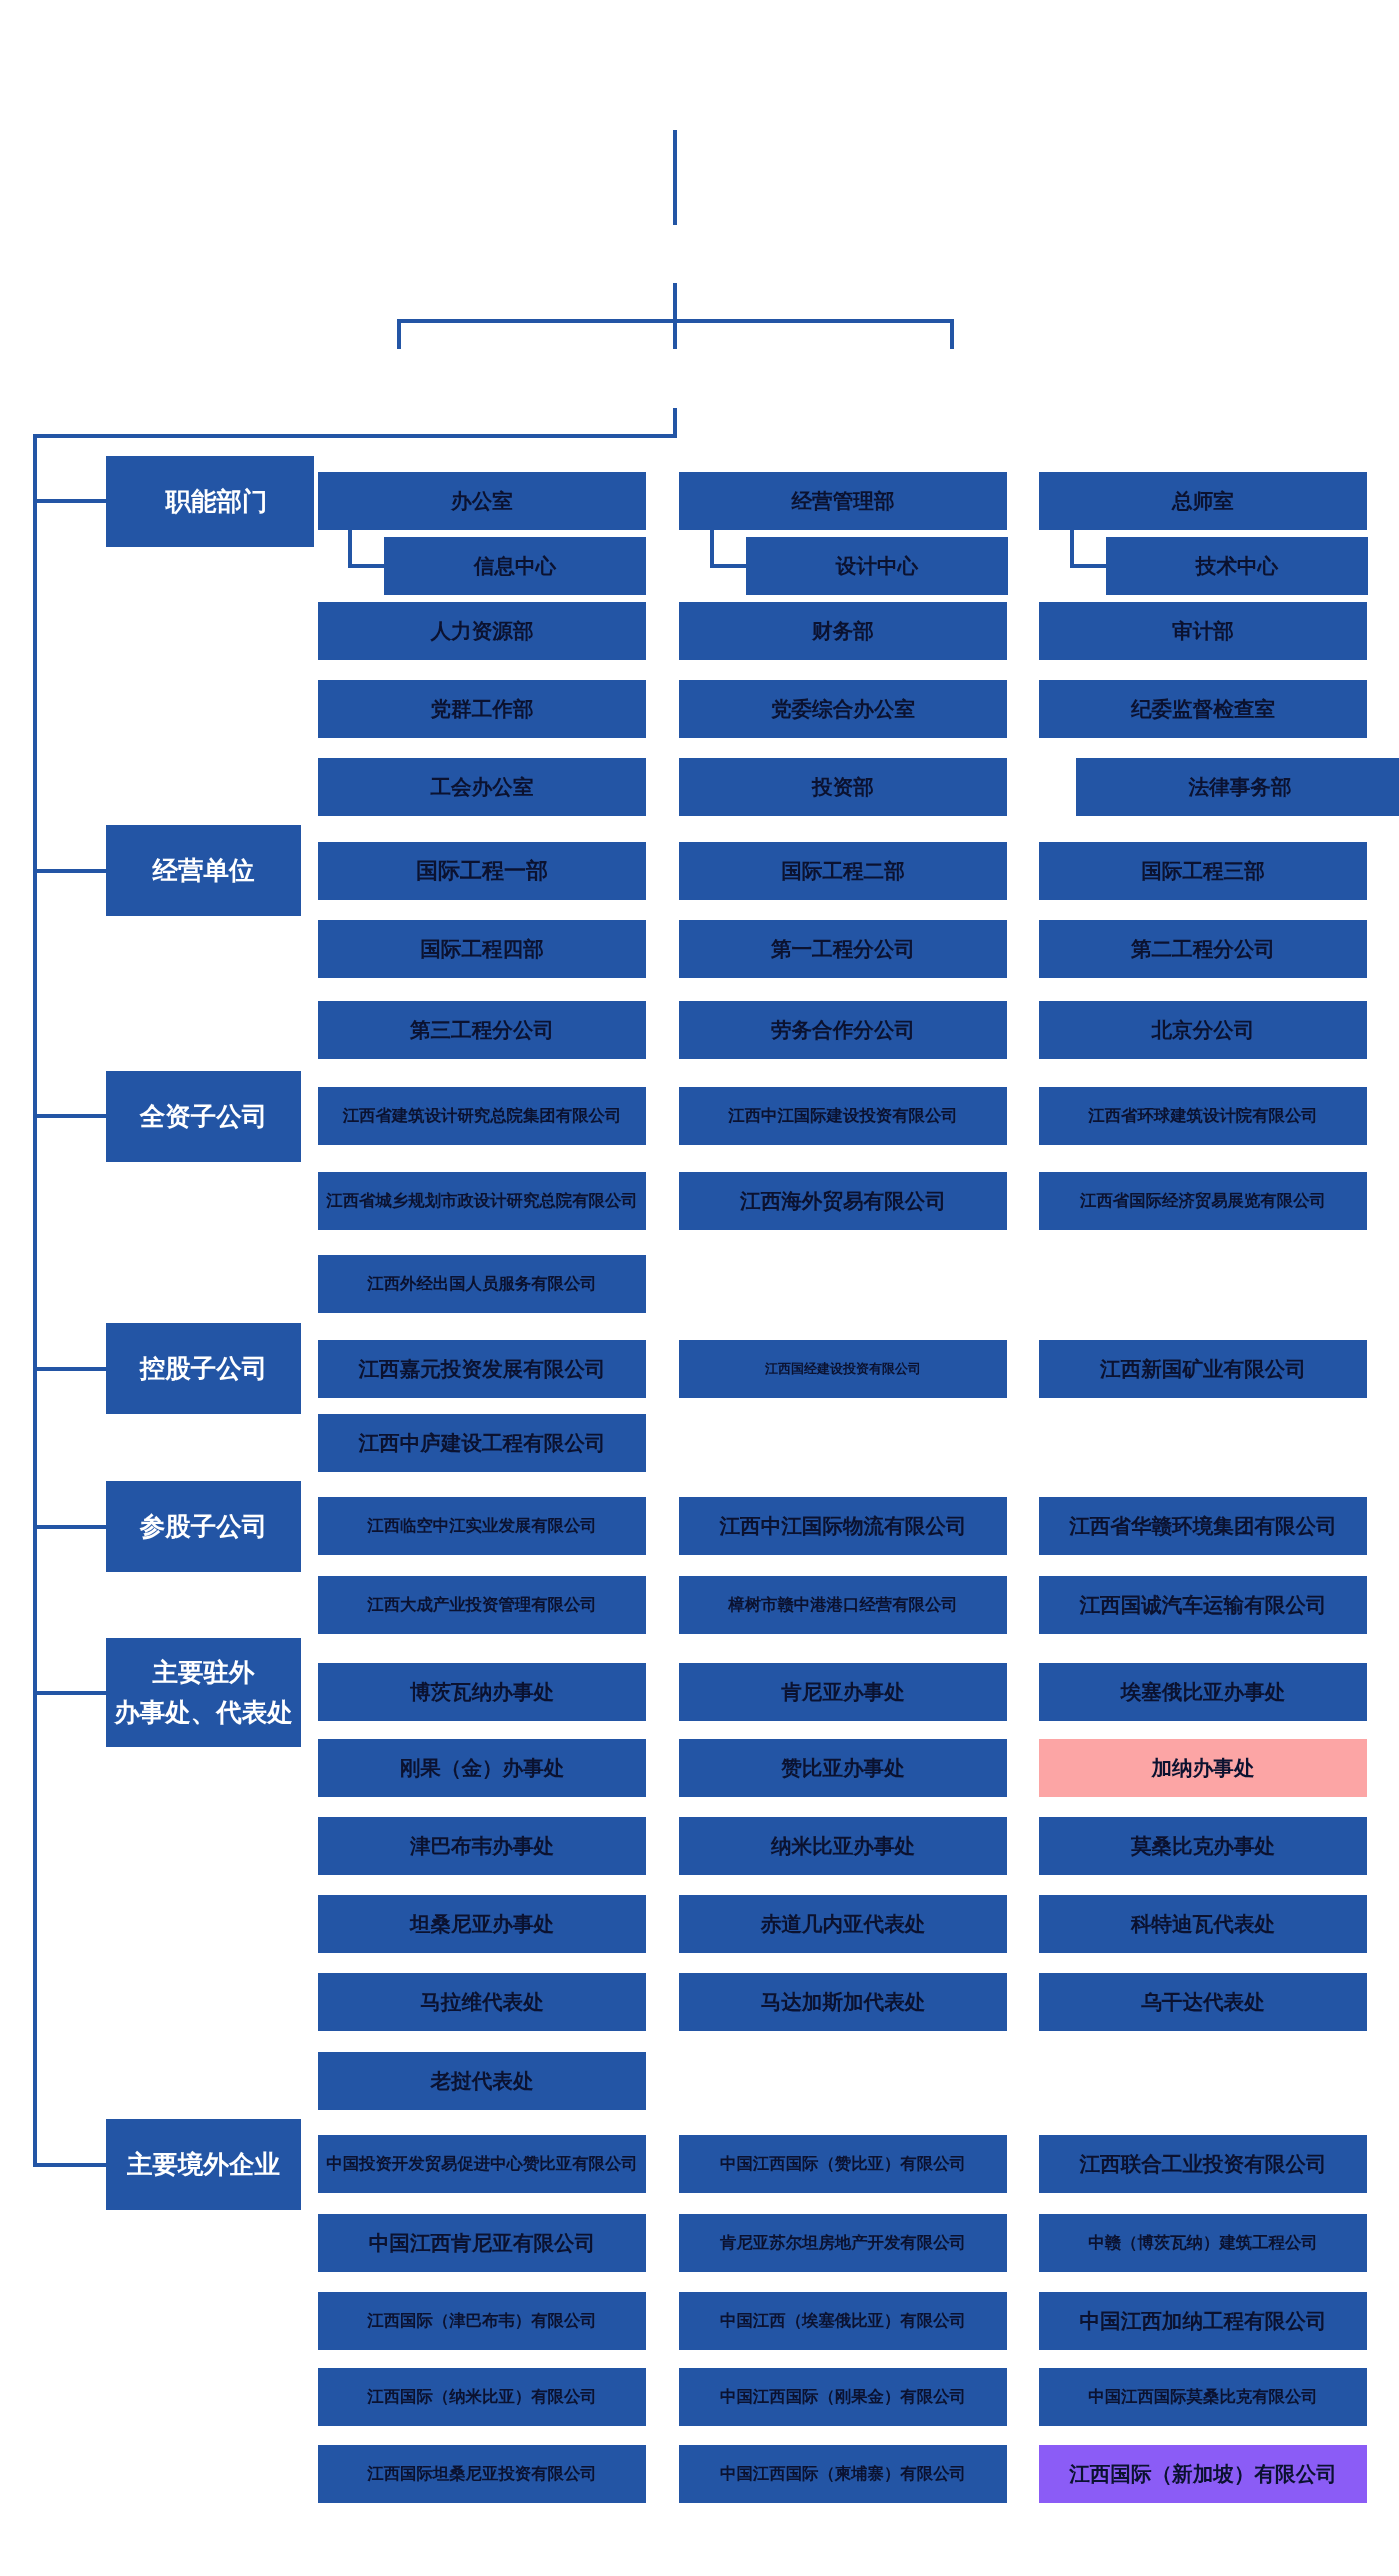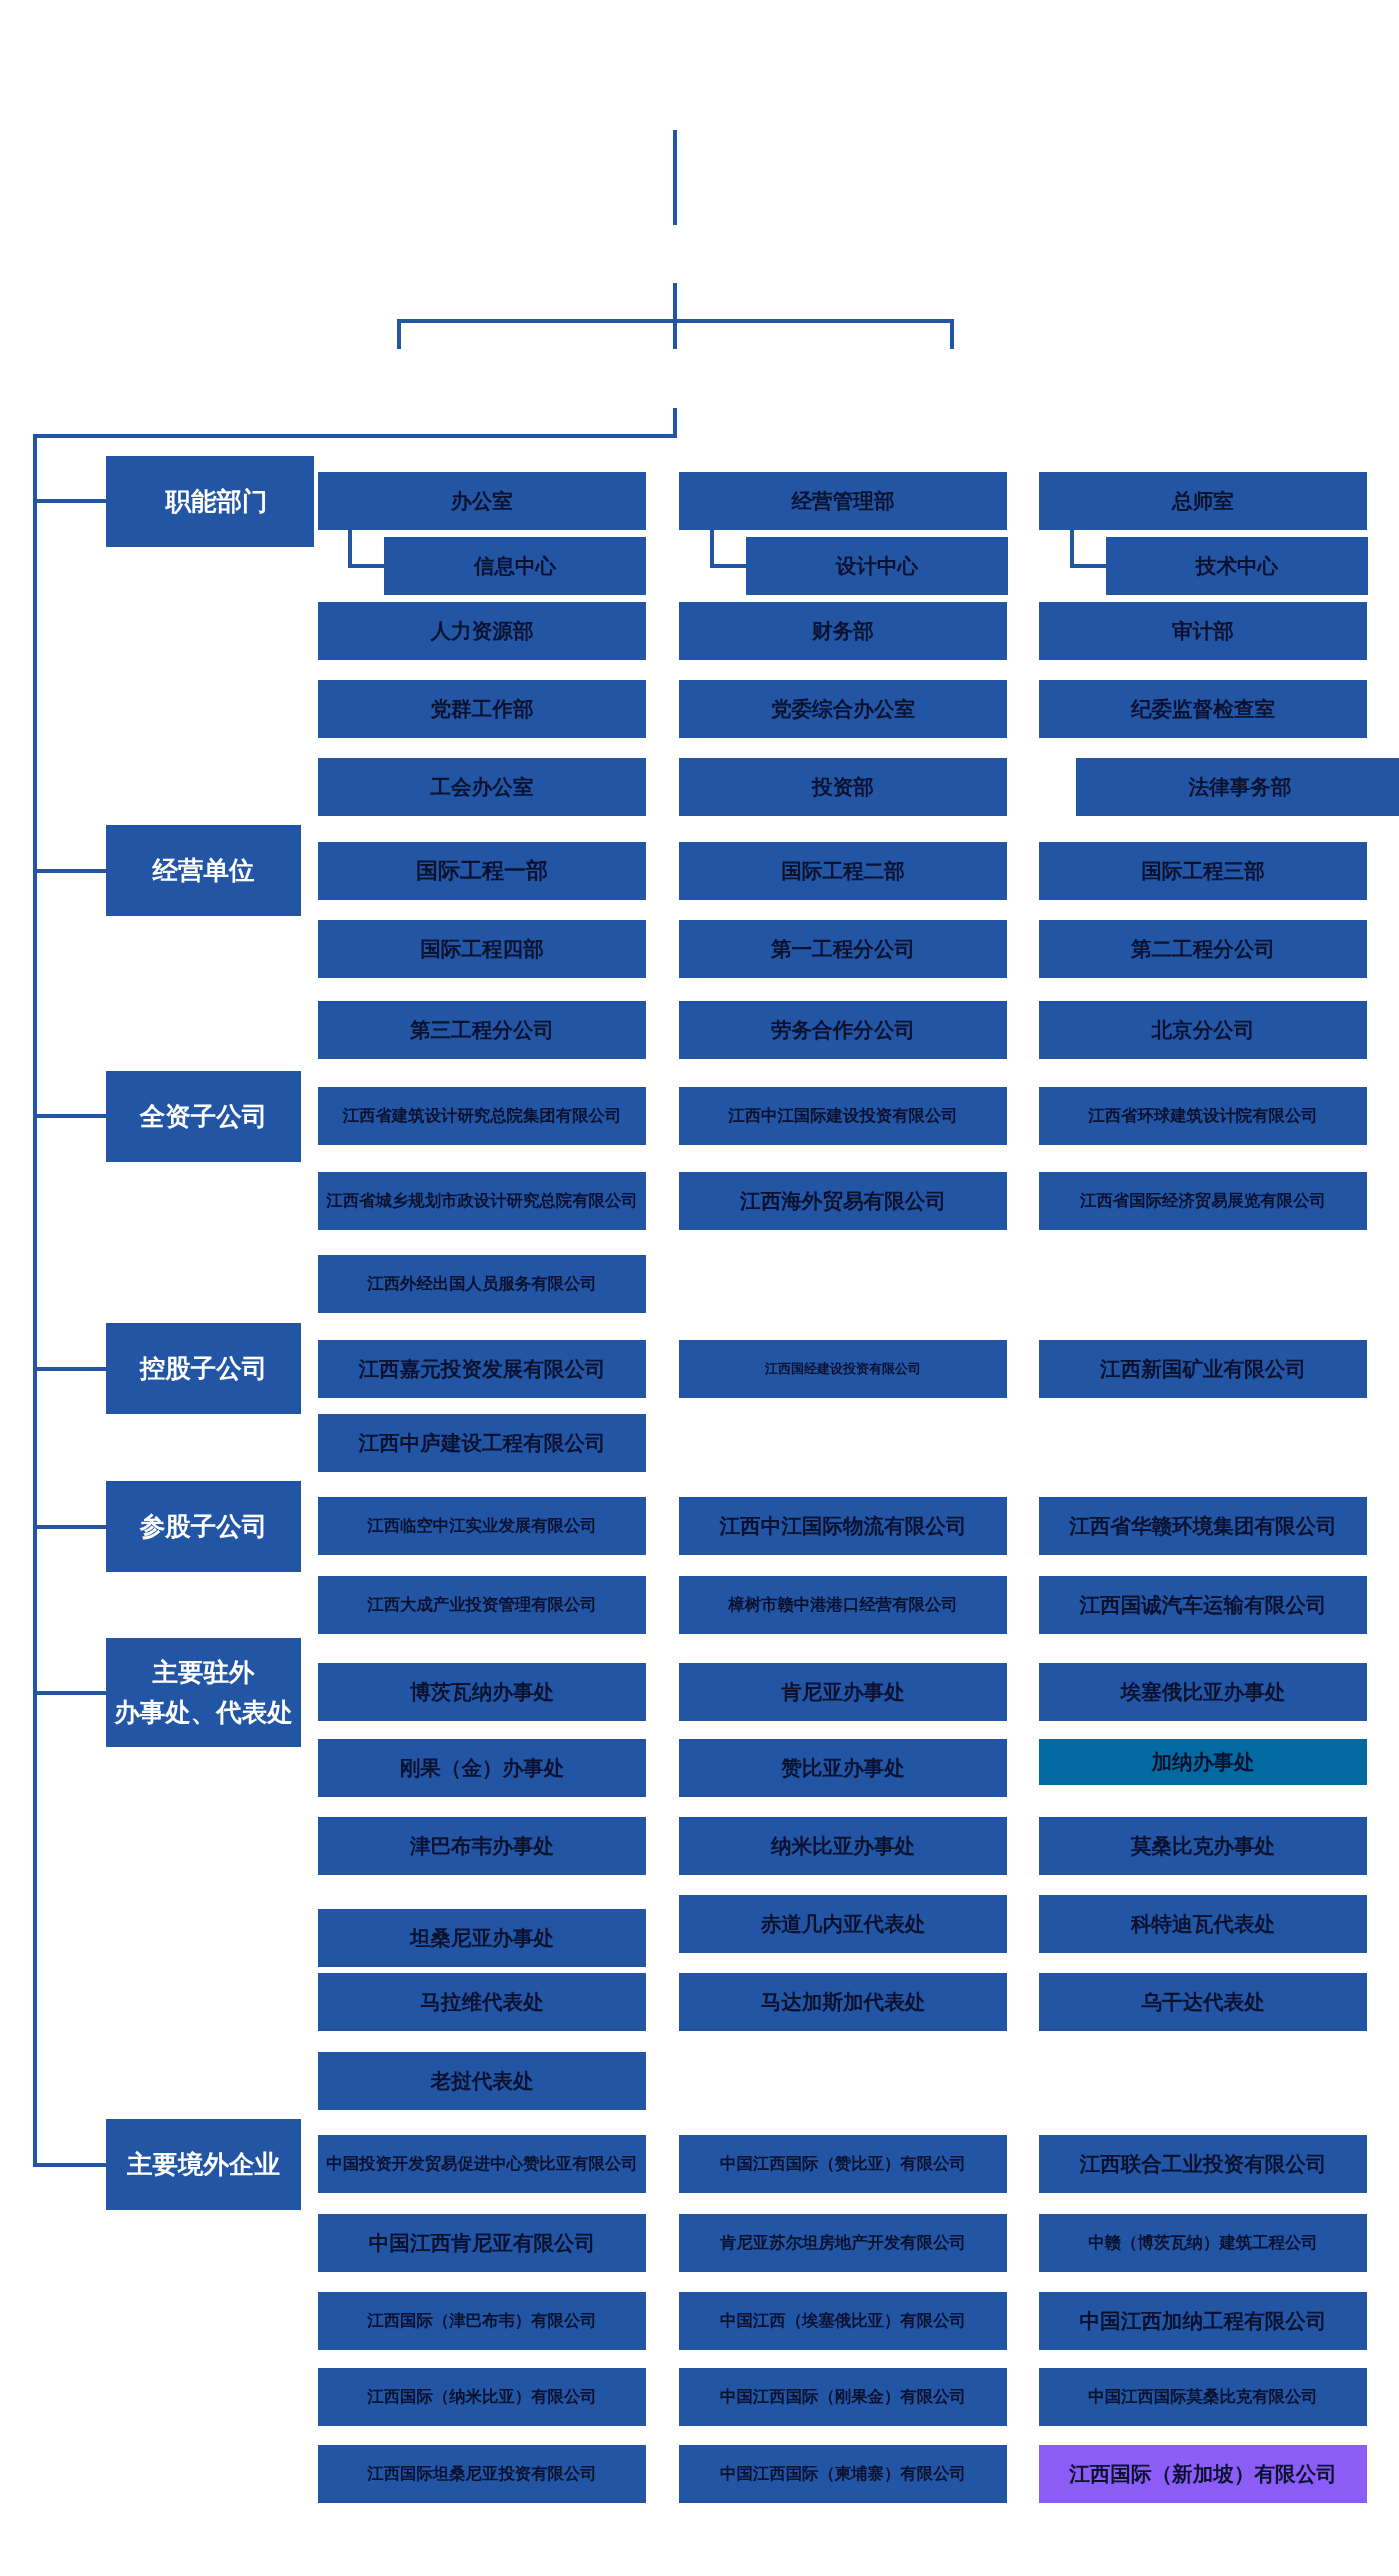--- a/index.html
+++ b/index.html
@@ -121,30 +121,30 @@
       <div class="box node" style="left: 1039px; top: 1497px; width: 328px; height: 58px; background: rgb(35, 85, 165); font-size: 20.6px;">江西省华赣环境集团有限公司</div>
       <div class="box node" style="left: 1039px; top: 1576px; width: 328px; height: 58px; background: rgb(35, 85, 165); font-size: 20.6px;">江西国诚汽车运输有限公司</div>
       <div class="line" style="left: 33px; top: 1691px; width: 73px; height: 3.6px; background: rgb(35, 85, 165);"></div>
       <div class="label-box" style="left: 106px; top: 1638px; width: 195px; height: 109px; background: rgb(35, 85, 165);">
         <div>主要驻外</div>
         <div>办事处、代表处</div>
       </div>
       <div class="box node" style="left: 318px; top: 1663px; width: 328px; height: 58px; background: rgb(35, 85, 165); font-size: 20.6px;">博茨瓦纳办事处</div>
       <div class="box node" style="left: 318px; top: 1739px; width: 328px; height: 58px; background: rgb(35, 85, 165); font-size: 20.6px;">刚果（金）办事处</div>
       <div class="box node" style="left: 318px; top: 1817px; width: 328px; height: 58px; background: rgb(35, 85, 165); font-size: 20.6px;">津巴布韦办事处</div>
-      <div class="box node" style="left: 318px; top: 1895px; width: 328px; height: 58px; background: rgb(35, 85, 165); font-size: 20.6px; margin-top: 14px;">坦桑尼亚办事处</div>
+      <div class="box node" style="left: 318px; top: 1895px; width: 328px; height: 58px; background: rgb(35, 85, 165); font-size: 20.6px;">坦桑尼亚办事处</div>
       <div class="box node" style="left: 318px; top: 1973px; width: 328px; height: 58px; background: rgb(35, 85, 165); font-size: 20.6px;">马拉维代表处</div>
       <div class="box node" style="left: 318px; top: 2052px; width: 328px; height: 58px; background: rgb(35, 85, 165); font-size: 20.6px;">老挝代表处</div>
       <div class="box node" style="left: 679px; top: 1663px; width: 328px; height: 58px; background: rgb(35, 85, 165); font-size: 20.6px;">肯尼亚办事处</div>
       <div class="box node" style="left: 679px; top: 1739px; width: 328px; height: 58px; background: rgb(35, 85, 165); font-size: 20.6px;">赞比亚办事处</div>
       <div class="box node" style="left: 679px; top: 1817px; width: 328px; height: 58px; background: rgb(35, 85, 165); font-size: 20.6px;">纳米比亚办事处</div>
       <div class="box node" style="left: 679px; top: 1895px; width: 328px; height: 58px; background: rgb(35, 85, 165); font-size: 20.6px;">赤道几内亚代表处</div>
       <div class="box node" style="left: 679px; top: 1973px; width: 328px; height: 58px; background: rgb(35, 85, 165); font-size: 20.6px;">马达加斯加代表处</div>
       <div class="box node" style="left: 1039px; top: 1663px; width: 328px; height: 58px; background: rgb(35, 85, 165); font-size: 20.6px;">埃塞俄比亚办事处</div>
-      <div class="box node" style="left: 1039px; top: 1739px; width: 328px; height: 46px; background: #0369a1; font-size: 20.6px;">加纳办事处</div>
+      <div class="box node" style="left: 1039px; top: 1739px; width: 328px; height: 58px; background: #fca5a5; font-size: 20.6px;">加纳办事处</div>
       <div class="box node" style="left: 1039px; top: 1817px; width: 328px; height: 58px; background: rgb(35, 85, 165); font-size: 20.6px;">莫桑比克办事处</div>
       <div class="box node" style="left: 1039px; top: 1895px; width: 328px; height: 58px; background: rgb(35, 85, 165); font-size: 20.6px;">科特迪瓦代表处</div>
       <div class="box node" style="left: 1039px; top: 1973px; width: 328px; height: 58px; background: rgb(35, 85, 165); font-size: 20.6px;">乌干达代表处</div>
       <div class="line" style="left: 33px; top: 2163px; width: 73px; height: 3.6px; background: rgb(35, 85, 165);"></div>
       <div class="label-box" style="left: 106px; top: 2119px; width: 195px; height: 91px; background: rgb(35, 85, 165);">
         <div>主要境外企业</div>
       </div>
       <div class="box node" style="left: 318px; top: 2135px; width: 328px; height: 58px; background: rgb(35, 85, 165); font-size: 16.4px;">中国投资开发贸易促进中心赞比亚有限公司</div>
       <div class="box node" style="left: 318px; top: 2214px; width: 328px; height: 58px; background: rgb(35, 85, 165); font-size: 20.6px;">中国江西肯尼亚有限公司</div>
       <div class="box node" style="left: 318px; top: 2292px; width: 328px; height: 58px; background: rgb(35, 85, 165); font-size: 16.4px;">江西国际（津巴布韦）有限公司</div>

